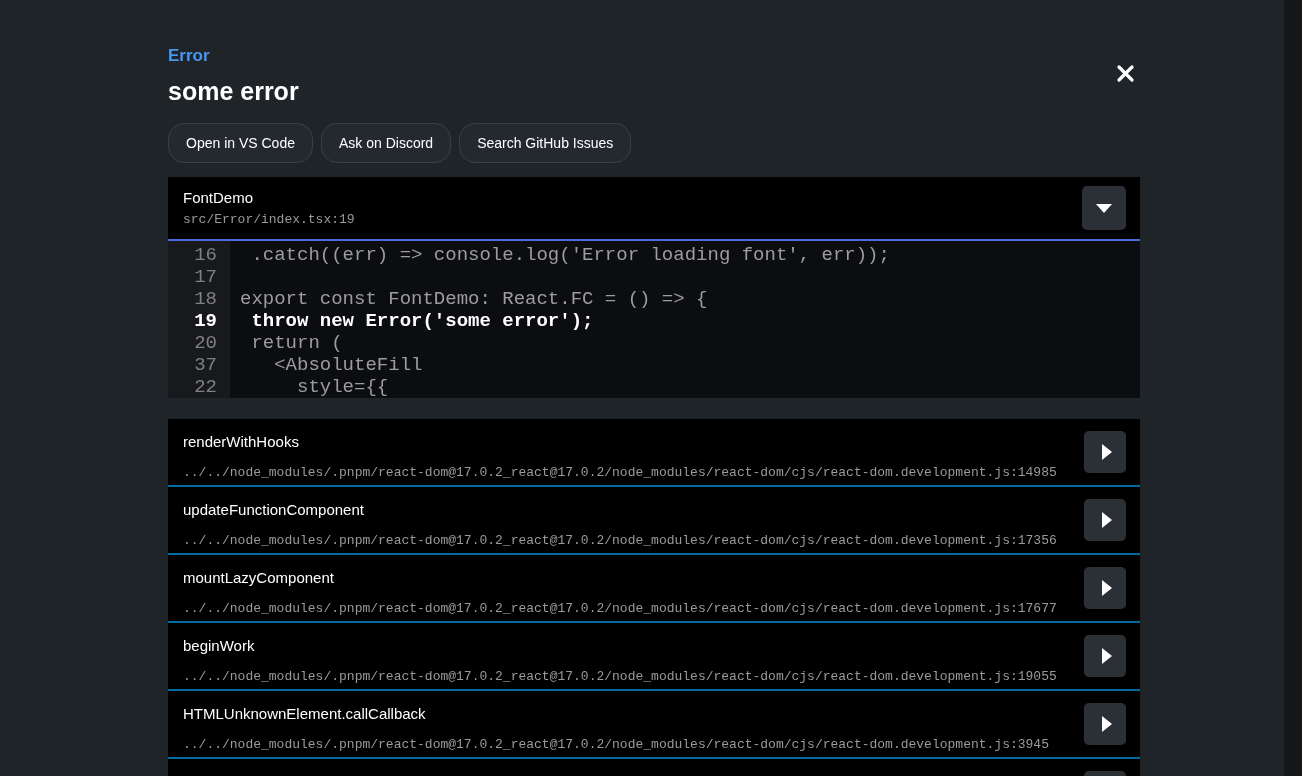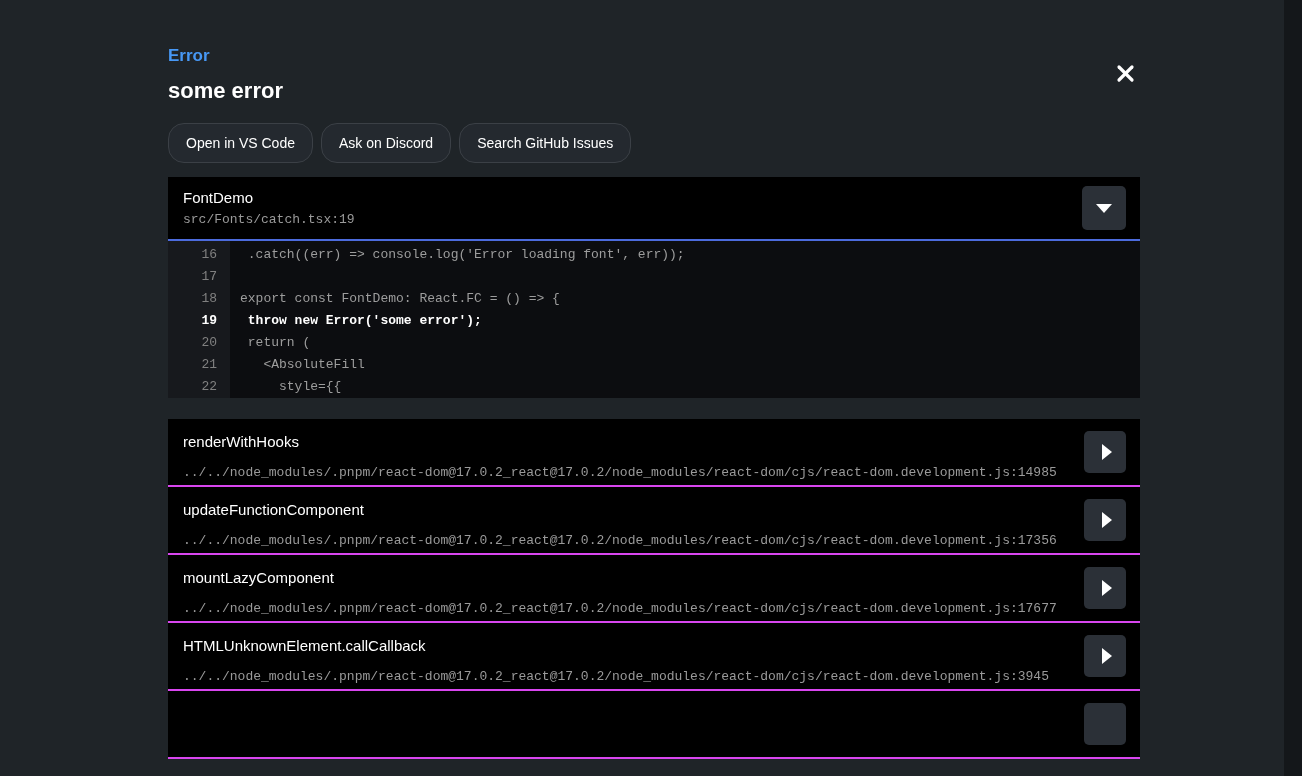--- a/index.html
+++ b/index.html
@@ -5,21 +5,21 @@
   html,body { margin:0; padding:0; background:#14171a; }
   .stage {
     position:relative; width:1284px; height:776px; overflow:hidden;
     background:#1f2428;
     font-family:"Liberation Sans", sans-serif;
     -webkit-font-smoothing:antialiased;
   }
   .content { position:absolute; left:168px; top:46px; width:972px; }
 
   .kicker { font-size:17px; font-weight:700; line-height:20px; }
-  .title  { color:#ffffff; font-size:22px; font-weight:700; line-height:30px; margin:10px 0 0 0; }
+  .title  { color:#ffffff; font-size:25px; font-weight:700; line-height:30px; margin:10px 0 0 0; }
 
   .btn-row { display:flex; gap:8px; margin-top:17px; }
   .action-btn {
     background:#24292f; border:1px solid #3b4046; border-radius:16px;
     color:#ffffff; font-size:14px; font-family:inherit;
     height:40px; padding:0 17px; cursor:pointer; box-sizing:border-box;
   }
 
   
   .code-frame { margin-top:14px; }
@@ -40,31 +40,31 @@
   .tri-down  { width:0; height:0; border-left:8px solid transparent;
                border-right:8px solid transparent; border-top:9px solid #ffffff; }
   .tri-right { width:0; height:0; border-top:8px solid transparent;
                border-bottom:8px solid transparent; border-left:10px solid #ffffff; }
 
   .cf-code {
     background:linear-gradient(to right, #17191d 62px, #0c0d10 62px);
     padding:3px 0 0 0; height:154px; overflow:hidden;
   }
   .code-line { display:flex; font-family:"Liberation Mono", monospace;
-               font-size:13px; line-height:22px; white-space:pre; color:#9d9d9d; }
+               font-size:19px; line-height:22px; white-space:pre; color:#9d9d9d; }
   .code-line .ln { flex:0 0 62px; width:62px; box-sizing:border-box;
                    text-align:right; padding-right:13px; color:#808080; }
   .code-line .lc { padding-left:10px; }
   .code-line.hl .lc, .code-line.hl .ln { color:#ffffff; font-weight:700; }
 
   
   .stack { margin-top:21px; }
   .frame-row {
     position:relative; background:#000000; height:68px; box-sizing:border-box;
-    border-bottom:2px solid #d946ef; padding:13px 70px 4px 15px;
+    border-bottom:2px solid #0369a1; padding:13px 70px 4px 15px;
   }
   .frame-fn   { color:#ffffff; font-size:15px; line-height:19px; }
   .frame-path { color:#9a9a9a; font-size:13px; line-height:18px; margin-top:13px;
                 font-family:"Liberation Mono", monospace; white-space:pre; }
   .play-btn {
     position:absolute; right:14px; top:12px; width:42px; height:42px;
     border:none; border-radius:5px; background:#2b3037;
     display:flex; align-items:center; justify-content:center; cursor:pointer;
   }
   .play-btn .tri-right { transform:translateX(2px); }
@@ -96,21 +96,21 @@
     <div class="btn-row">
       <button class="action-btn">Open in VS Code</button>
       <button class="action-btn">Ask on Discord</button>
       <button class="action-btn">Search GitHub Issues</button>
     </div>
 
     <section class="code-frame">
       <div class="cf-header">
         <div>
           <div class="cf-title">FontDemo</div>
-          <div class="cf-loc">src/Fonts/catch.tsx:19</div>
+          <div class="cf-loc">src/Error/index.tsx:19</div>
         </div>
         <button class="sq-btn" aria-label="Collapse">
           <span class="tri-down"></span>
         </button>
       </div>
 
       <div class="cf-code">
         <div class="code-line">
           <span class="ln">16</span><span class="lc"> .catch((err) =&gt; console.log('Error loading font', err));</span>
         </div>
@@ -120,21 +120,21 @@
         <div class="code-line">
           <span class="ln">18</span><span class="lc">export const FontDemo: React.FC = () =&gt; {</span>
         </div>
         <div class="code-line hl">
           <span class="ln">19</span><span class="lc"> throw new Error('some error');</span>
         </div>
         <div class="code-line">
           <span class="ln">20</span><span class="lc"> return (</span>
         </div>
         <div class="code-line">
-          <span class="ln">21</span><span class="lc">   &lt;AbsoluteFill</span>
+          <span class="ln">37</span><span class="lc">   &lt;AbsoluteFill</span>
         </div>
         <div class="code-line">
           <span class="ln">22</span><span class="lc">     style={{</span>
         </div>
       </div>
     </section>
 
     <div class="stack">
 
       <div class="frame-row">
@@ -154,20 +154,27 @@
       </div>
 
       <div class="frame-row">
         <div class="frame-fn">mountLazyComponent</div>
         <div class="frame-path">../../node_modules/.pnpm/react-dom@17.0.2_react@17.0.2/node_modules/react-dom/cjs/react-dom.development.js:17677</div>
         <button class="play-btn" aria-label="Expand">
           <span class="tri-right"></span>
         </button>
       </div>
 
+      <div class="frame-row">
+        <div class="frame-fn">beginWork</div>
+        <div class="frame-path">../../node_modules/.pnpm/react-dom@17.0.2_react@17.0.2/node_modules/react-dom/cjs/react-dom.development.js:19055</div>
+        <button class="play-btn" aria-label="Expand">
+          <span class="tri-right"></span>
+        </button>
+      </div>
 
       <div class="frame-row">
         <div class="frame-fn">HTMLUnknownElement.callCallback</div>
         <div class="frame-path">../../node_modules/.pnpm/react-dom@17.0.2_react@17.0.2/node_modules/react-dom/cjs/react-dom.development.js:3945</div>
         <button class="play-btn" aria-label="Expand">
           <span class="tri-right"></span>
         </button>
       </div>
 
       <div class="frame-row">

